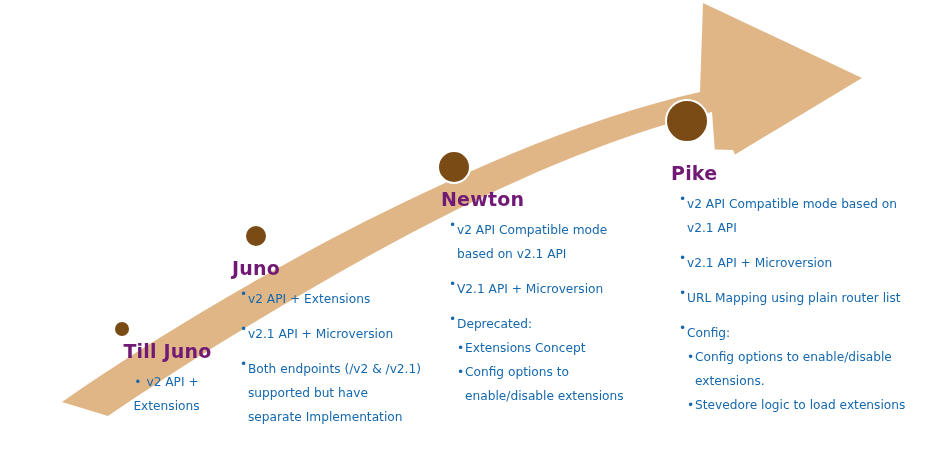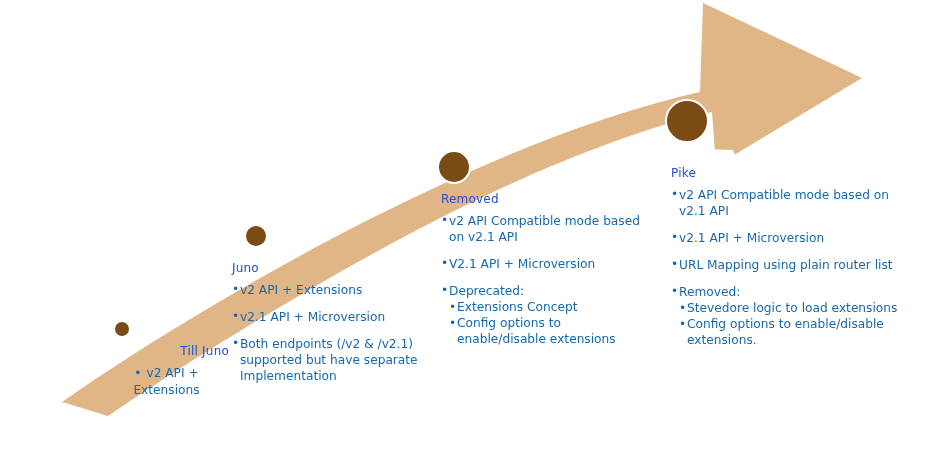--- a/index.html
+++ b/index.html
@@ -19,35 +19,35 @@
     position: absolute;
     left: 0;
     top: 0;
     width: 945px;
     height: 475px;
   }
   .milestone {
     position: absolute;
   }
   .milestone-heading {
-    color: #1d4ed8;
-    font-size: 12px;
-    font-weight: normal;
+    color: #701a75;
+    font-size: 19px;
+    font-weight: bold;
     letter-spacing: 0.2px;
     line-height: 22px;
     margin: 0 0 3px 0;
     white-space: nowrap;
   }
   .bullets {
-    margin: 0;
+    margin: 8px;
     padding: 0;
     list-style: none;
     color: #1568AE;
     font-size: 12.2px;
-    line-height: 16px;
+    line-height: 24px;
   }
   .bullets > li {
     position: relative;
     padding-left: 8px;
     margin-bottom: 11px;
   }
   .bullets > li:last-child {
     margin-bottom: 0;
   }
   .bullets > li::before {
@@ -83,21 +83,21 @@
   .center-text .bullets > li::before {
     position: static;
     margin-right: 1px;
   }
   
   #m-tilljuno {
     left: 104px;
     top: 340px;
     width: 125px;
   }
-  #m-tilljuno .milestone-heading { text-align: right; padding-left: 2px; }
+  #m-tilljuno .milestone-heading { text-align: center; padding-left: 2px; }
   #m-kilo {
     left: 232px;
     top: 257px;
     width: 200px;
   }
   #m-newton {
     left: 441px;
     top: 188px;
     width: 212px;
   }
@@ -161,21 +161,21 @@
       <li>
         <span>v2.1 API + Microversion</span>
       </li>
       <li>
         <span>Both endpoints (/v2 &amp; /v2.1) supported but have separate Implementation</span>
       </li>
     </ul>
   </div>
 
   <div class="milestone" id="m-newton">
-    <div class="milestone-heading">Removed</div>
+    <div class="milestone-heading">Newton</div>
     <ul class="bullets">
       <li>
         <span>v2 API Compatible mode based on v2.1 API</span>
       </li>
       <li>
         <span>V2.1 API + Microversion</span>
       </li>
       <li>
         <span>Deprecated:</span>
         <ul class="subbullets">
@@ -196,26 +196,26 @@
       <li>
         <span>v2 API Compatible mode based on v2.1 API</span>
       </li>
       <li>
         <span>v2.1 API + Microversion</span>
       </li>
       <li>
         <span>URL Mapping using plain router list</span>
       </li>
       <li>
-        <span>Removed:</span>
+        <span>Config:</span>
         <ul class="subbullets">
           <li>
+            <span>Config options to enable/disable extensions.</span>
+          </li>
+          <li>
             <span>Stevedore logic to load extensions</span>
           </li>
-          <li>
-            <span>Config options to enable/disable extensions.</span>
-          </li>
         </ul>
       </li>
     </ul>
   </div>
 
 </div>
 
 </body></html>

